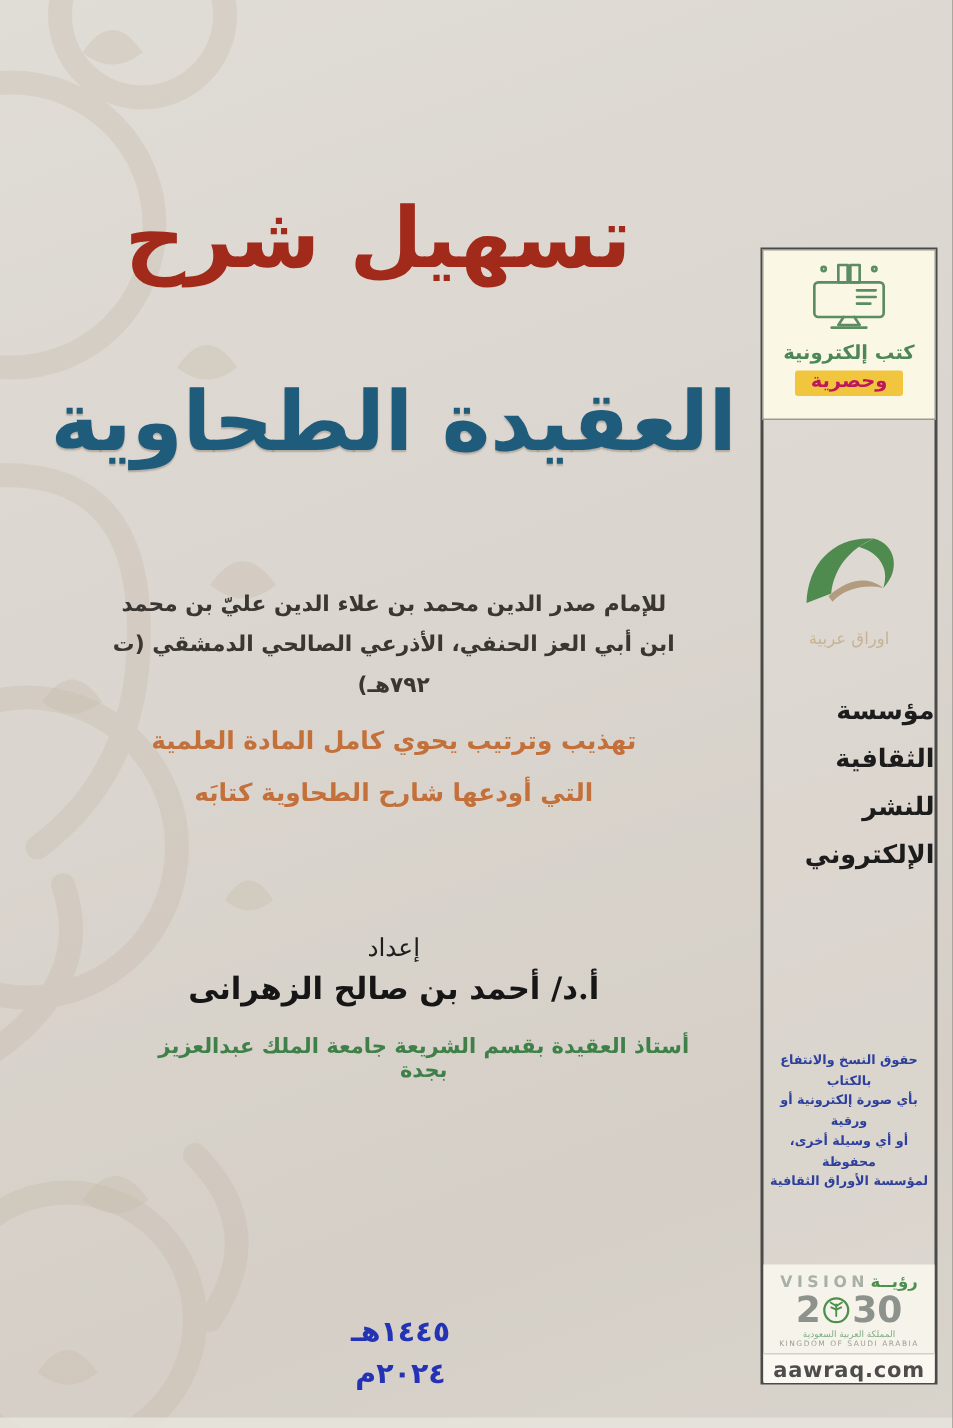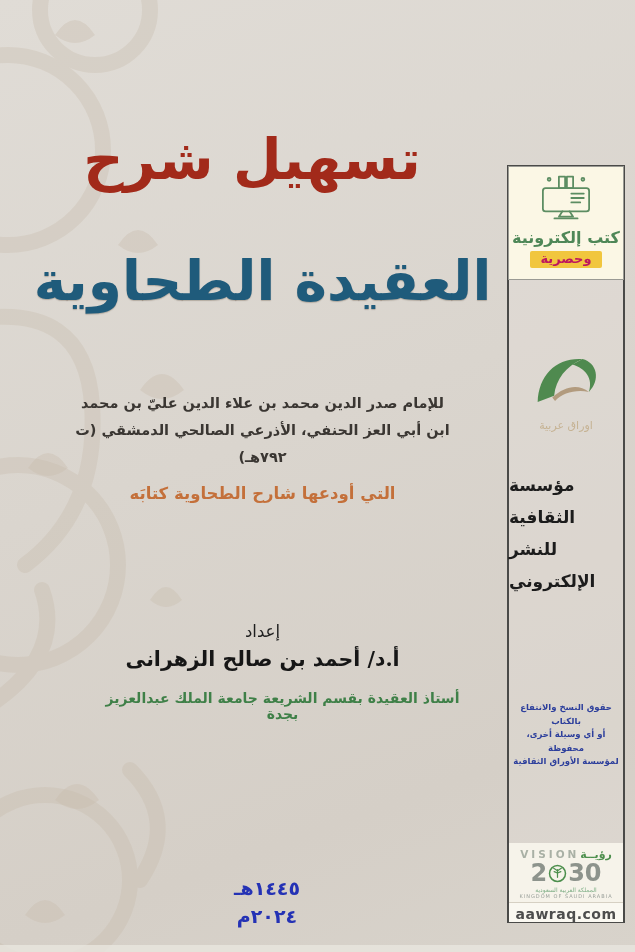--- a/index.html
+++ b/index.html
@@ -55,29 +55,29 @@
     position:absolute; z-index:3;
     left:507px; top:165px; width:118px; height:758px;
     border:2px solid #4a4a48;
     background:rgba(228,224,217,.35);
   }
   .badge {
     position:absolute; left:-1px; right:-1px; top:-1px; height:114px;
     background:#fbf7e5; border:1px solid #9a9a94;
     text-align:center; padding-top:7px;
   }
-  .badge .b-line1 { direction:rtl; font-size:16px; font-weight:bold; color:#4e8757; margin-top:2px; }
+  .badge .b-line1 { direction:rtl; font-size:13px; font-weight:bold; color:#4e8757; margin-top:2px; }
   .badge .b-line2 { direction:rtl; display:inline-block; margin-top:4px;
     background:#f1c63e; color:#be185d; font-size:13px; font-weight:bold;
     padding:0 10px 2px 10px; border-radius:2px; }
 
   .logo { position:absolute; top:182px; left:0; right:0; text-align:center; }
   .logo .caption { direction:rtl; font-size:11px; color:#c6b394; margin-top:2px; }
 
-  .pubname { position:absolute; top:302px; left:0; right:0; direction:rtl; text-align:left;
+  .pubname { position:absolute; top:291px; left:0; right:0; direction:rtl; text-align:right;
     font-size:17px; font-weight:bold; color:#1c1c1c; line-height:32px; }
 
   .copyright { position:absolute; top:534px; left:4px; right:4px; direction:rtl; text-align:center;
     font-size:8.5px; font-weight:bold; color:#2d3f9c; line-height:13.5px; }
 
   .vision { position:absolute; left:0; right:0; bottom:0; height:78px;
     background:#f6f3ea; text-align:center; }
   .v-row { display:flex; justify-content:center; align-items:baseline; gap:1px; padding-top:5px; }
   .v-en { font-size:10.5px; letter-spacing:3px; color:#a9b0a5; font-weight:bold; }
   .v-ar { font-size:11px; color:#4d8f4d; font-weight:bold; direction:rtl; }
@@ -117,20 +117,21 @@
   <div class="txt supertitle">تسهيل شرح</div>
 
   <div class="txt main-title">العقيدة الطحاوية</div>
 
   <div class="txt author">
     <div>للإمام صدر الدين محمد بن علاء الدين عليّ بن محمد</div>
     <div>ابن أبي العز الحنفي، الأذرعي الصالحي الدمشقي (ت ٧٩٢هـ)</div>
   </div>
 
   <div class="txt subtitle">
+    <div>تهذيب وترتيب يحوي كامل المادة العلمية</div>
     <div>التي أودعها شارح الطحاوية كتابَه</div>
   </div>
 
   <div class="txt prep-label">إعداد</div>
   <div class="txt prep-name">أ.د/ أحمد بن صالح الزهرانى</div>
   <div class="txt prep-title">أستاذ العقيدة بقسم الشريعة جامعة الملك عبدالعزيز  بجدة</div>
 
   <div class="txt pub-date">
     <div>١٤٤٥هـ</div>
     <div>٢٠٢٤م</div>
@@ -164,20 +165,21 @@
 
     <div class="pubname">
       <div>مؤسسة</div>
       <div>الثقافية</div>
       <div>للنشر</div>
       <div>الإلكتروني</div>
     </div>
 
     <div class="copyright">
       <div>حقوق النسخ والانتفاع بالكتاب</div>
+      <div>بأي صورة إلكترونية أو ورقية</div>
       <div>أو أي وسيلة أخرى، محفوظة</div>
       <div>لمؤسسة الأوراق الثقافية</div>
     </div>
 
     <div class="vision">
       <div class="v-row">
         <span class="v-en">VISION</span>
         <span class="v-ar">رؤيــة</span>
       </div>
       <div class="v-year">

